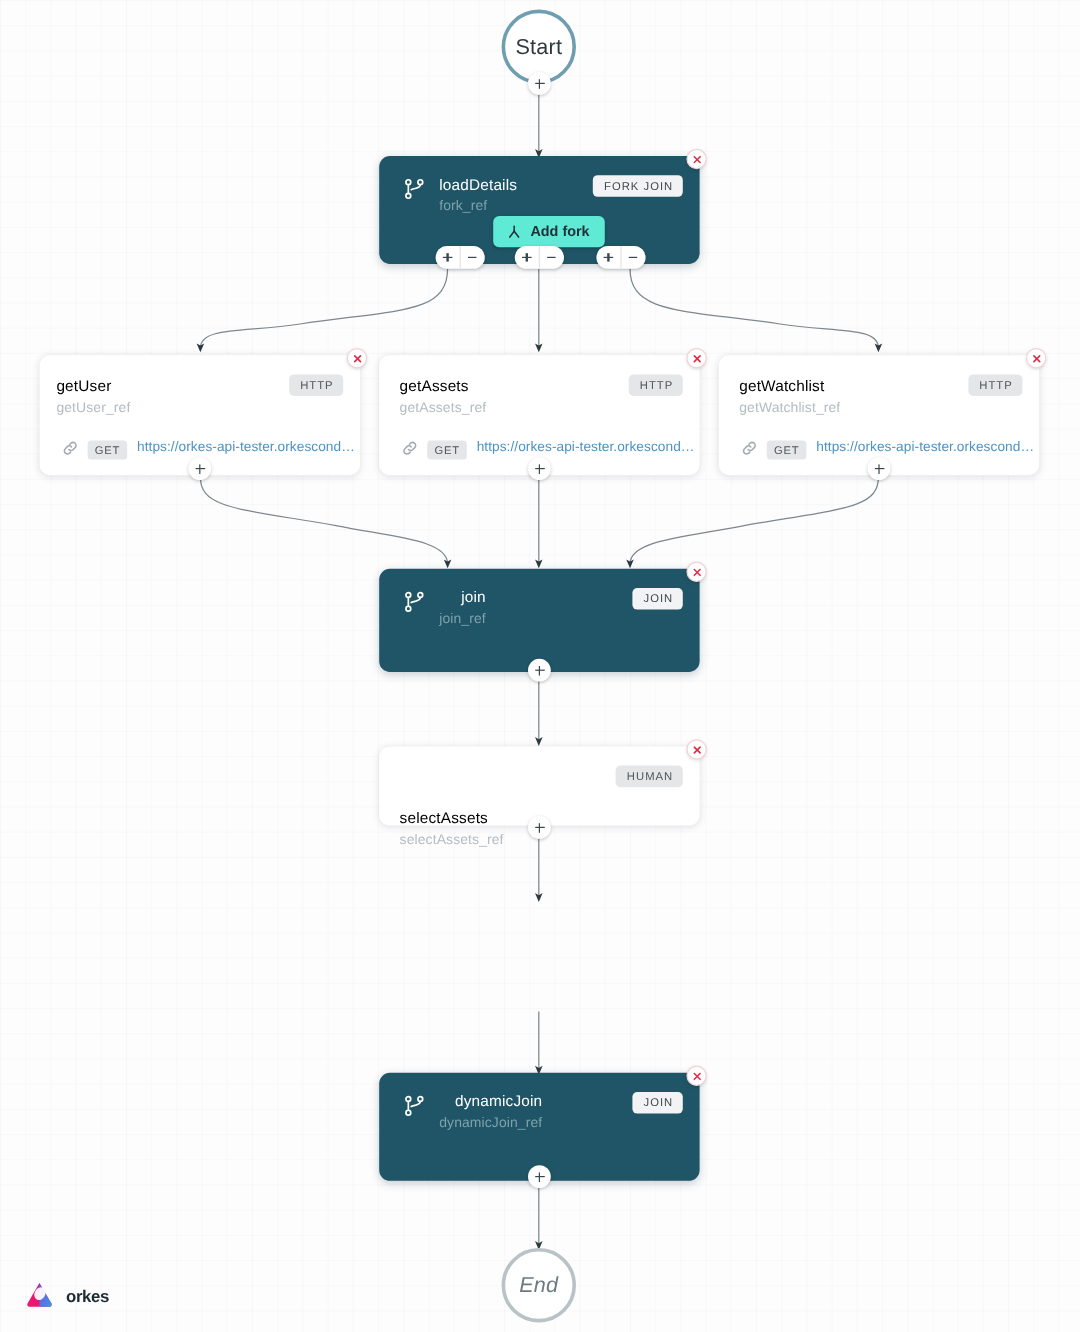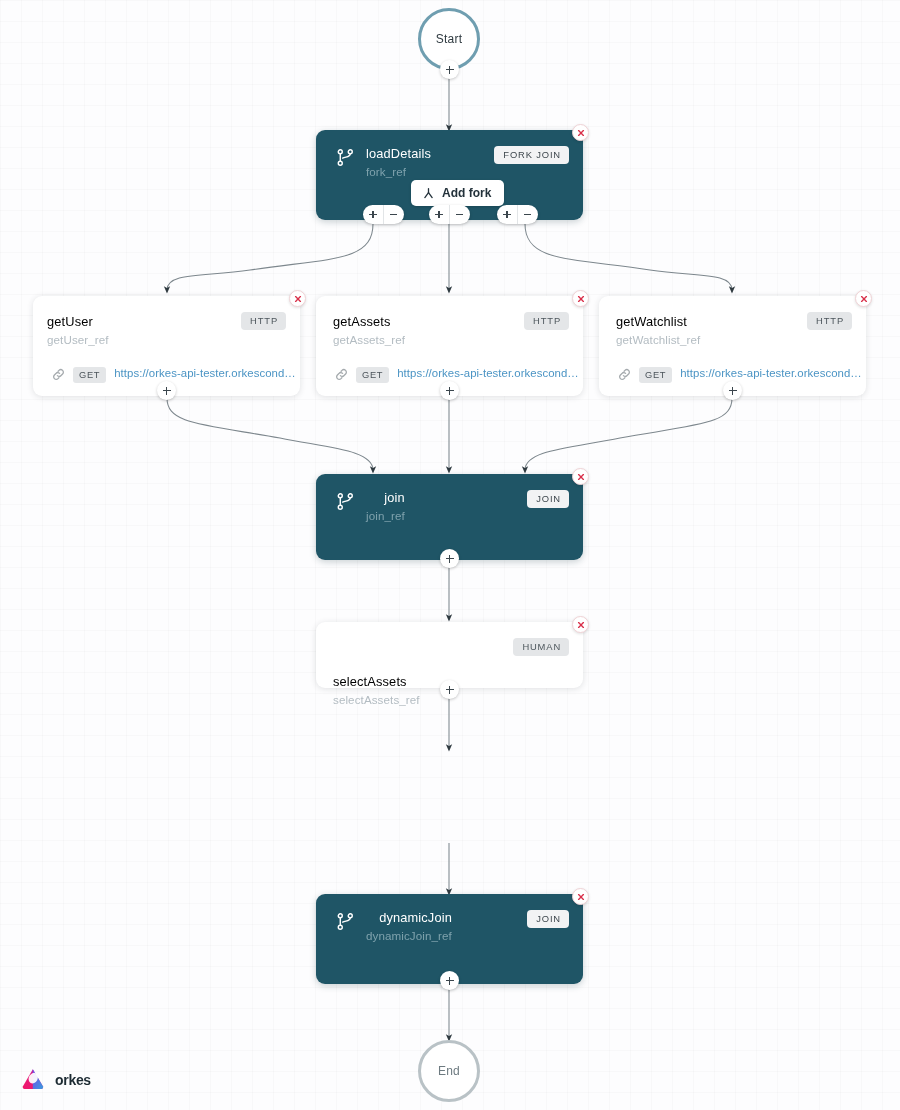--- a/index.html
+++ b/index.html
@@ -29,21 +29,21 @@
 
   
   .terminal {
     position: absolute;
     width: 62px; height: 62px;
     border-radius: 50%;
     background: #ffffff;
     display: flex;
     align-items: center;
     justify-content: center;
-    font-size: 12px;
+    font-size: 18px;
     letter-spacing: .2px;
   }
   .terminal.start {
     border: 3px solid #6f9eb0;
     color: #2f3a40;
   }
   .terminal.end {
     border: 3px solid #b9c2c6;
     color: #6d7a80;
   }
@@ -130,21 +130,21 @@
     font-size: 11.4px;
     white-space: nowrap;
     overflow: hidden;
     text-overflow: ellipsis;
     letter-spacing: .05px;
   }
 
   
   .add-fork {
     position: absolute;
-    background: #ffffff;
+    background: #5eead4;
     border-radius: 5px;
     display: flex;
     align-items: center;
     gap: 7px;
     padding: 6px 13px 6px 11px;
     font-size: 12px;
     font-weight: bold;
     color: #23313a;
     box-shadow: 0 1px 3px rgba(0,0,0,.18);
     white-space: nowrap;
@@ -465,21 +465,21 @@
     <div class="badge">JOIN</div>
     <div class="close-btn" style="left:256px; top:-6px;">
       <svg viewBox="0 0 10 10" stroke="#d9304a" stroke-width="1.7" stroke-linecap="round">
         <path d="M2,2 L8,8"></path>
           <path d="M8,2 L2,8"></path>
       </svg>
     </div>
   </div>
   <div class="plus-handle" style="left:440px; top:971px;"></div>
 
-  <div class="terminal end" style="left:418px; top:1040px;">
+  <div class="terminal end" style="left:418px; top:1040px;font-style:italic;">
     <span>End</span>
   </div>
 
   <div id="logo">
     <span class="mark">
       <svg viewBox="0 0 30 30">
         <defs>
           <linearGradient id="og1" x1="0" y1="1" x2="1" y2="0">
             <stop offset="0%" stop-color="#f0186a"></stop>
             <stop offset="55%" stop-color="#e5177a"></stop>

